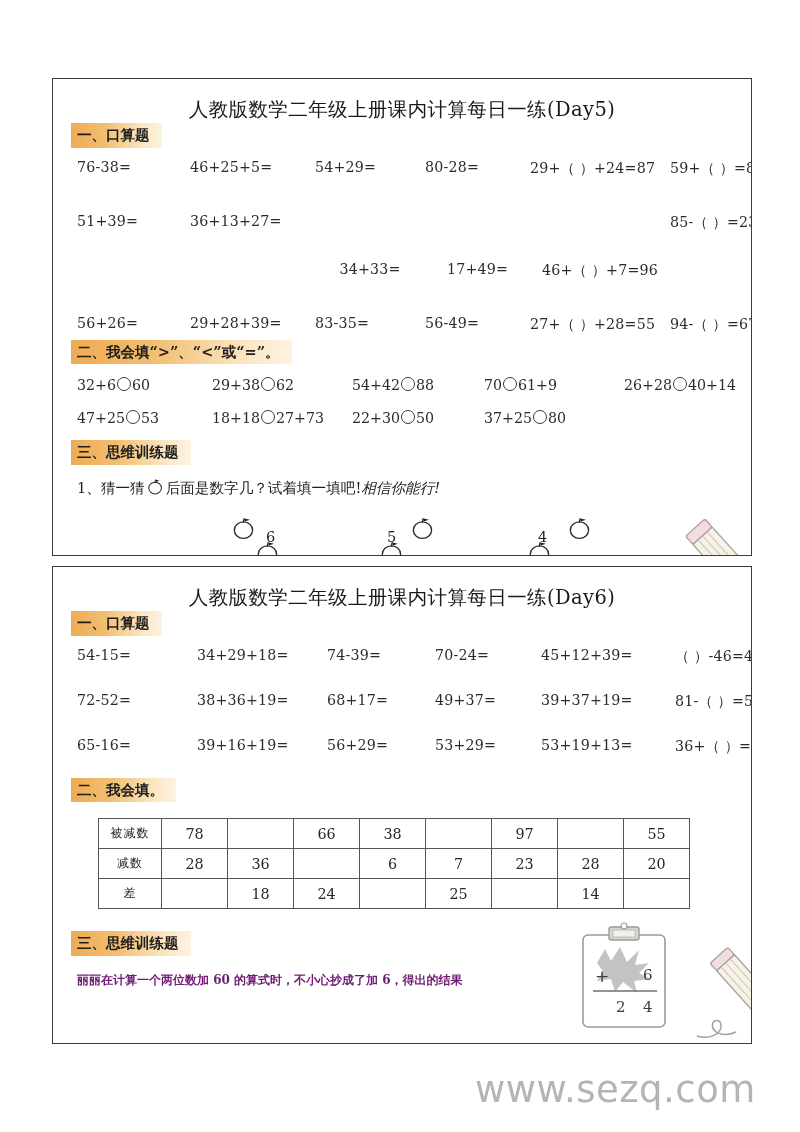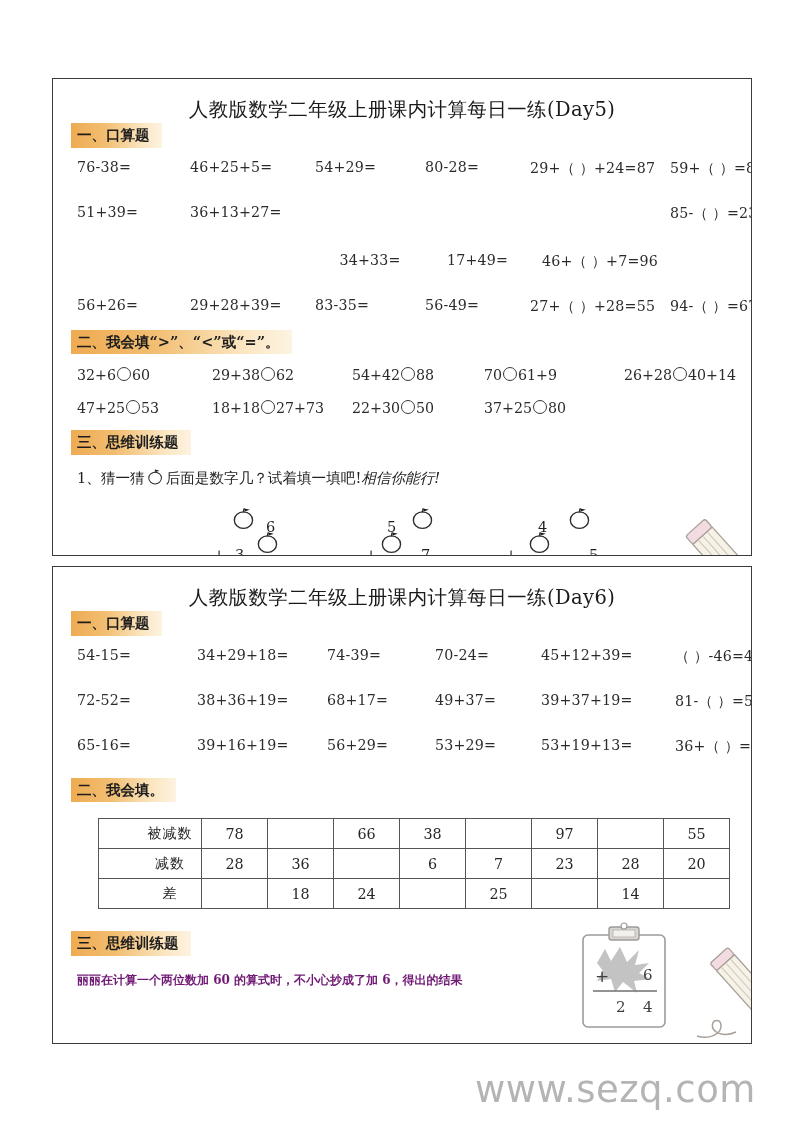--- a/index.html
+++ b/index.html
@@ -63,21 +63,21 @@
     margin: 11px 0 0 0;
     padding: 0 16px 0 24px;
     display: grid;
     font-size: 14.2px;
     color: #2b2b2b;
     letter-spacing: .2px;
     white-space: nowrap;
   }
   .g5 {
     grid-template-columns: 113px 125px 110px 105px 140px auto;
-    row-gap: 26px;
+    row-gap: 35px;
   }
   .g6 {
     grid-template-columns: 120px 130px 108px 106px 134px auto;
     row-gap: 26px;
   }
   .prob-grid .cell { text-align: left; }
   .prob-grid .c { text-align: center; margin-top: 48px; }
 
   
   .cmp-grid {
@@ -149,21 +149,21 @@
     font-size: 14.3px;
     color: #262626;
   }
   .tbl td {
     border: 1.1px solid #555;
     height: 29px;
     text-align: center;
     vertical-align: middle;
     padding: 0;
   }
-  .tbl td.lab { width: 62px; font-size: 14px; letter-spacing: 1px; padding-left: 40px; }
+  .tbl td.lab { width: 62px; font-size: 12px; letter-spacing: 1px; }
   .tbl td.dat { width: 65px; }
 
   
   .word-prob {
     margin: 13px 24px 0 24px;
     font-size: 12px;
     line-height: 1.95;
     color: #701a75;
     width: 548px;
     font-weight: bold;
@@ -217,21 +217,21 @@
       <span class="cell">85-（  ）=23</span>
 
       <span class="cell">56+26=</span>
       <span class="cell">29+28+39=</span>
       <span class="cell">83-35=</span>
       <span class="cell">56-49=</span>
       <span class="cell">27+（  ）+28=55</span>
       <span class="cell">94-（  ）=67</span>
     </div>
 
-    <div class="sec-wrap" style="margin-top:14px">
+    <div class="sec-wrap" style="margin-top:6px">
       <span class="sec-head">二、我会填“&gt;”、“&lt;”或“=”。</span>
     </div>
     <div class="cmp-grid">
       <span><span>32+6</span><span class="circ"></span><span>60</span></span>
       <span><span>29+38</span><span class="circ"></span><span>62</span></span>
       <span><span>54+42</span><span class="circ"></span><span>88</span></span>
       <span><span>70</span><span class="circ"></span><span>61+9</span></span>
       <span><span>26+28</span><span class="circ"></span><span>40+14</span></span>
 
       <span><span>47+25</span><span class="circ"></span><span>53</span></span>

